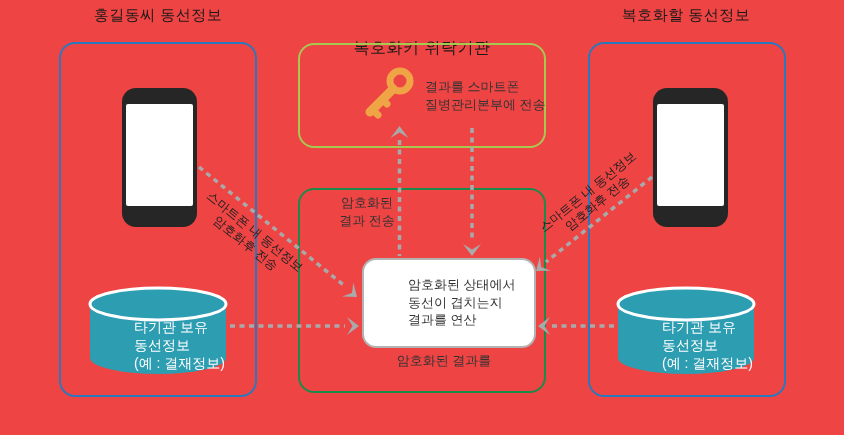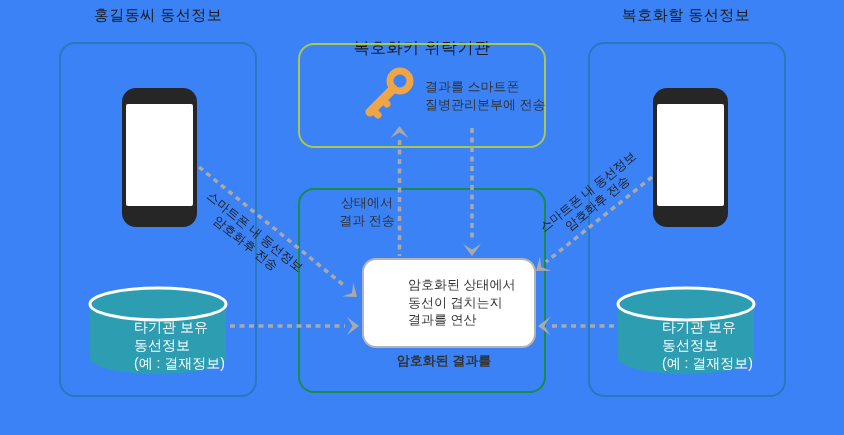--- a/index.html
+++ b/index.html
@@ -1,17 +1,17 @@
 <!DOCTYPE html>
 <html><head>
 <meta charset="utf-8">
 <style>
   html,body{margin:0;padding:0;background:#fff;}
   #canvas{
-    position:relative;width:844px;height:435px;background:#3b82f6;
+    position:relative;width:844px;height:435px;background:#ef4444;
     font-family:"Liberation Sans", sans-serif;color:#333;overflow:hidden;
   }
   .abs{position:absolute;}
   .title{color:#1a1a1a;font-size:15px;text-align:center;letter-spacing:.5px;}
   .title-lg{font-size:16px;}
   .panel{border:2px solid #2879BD;border-radius:16px;background:transparent;}
   .keybox{border:2px solid #A7C851;border-radius:16px;}
   .mainbox{border:2px solid #1B8A4A;border-radius:16px;}
   .innerbox{border:2px solid #B3B3B3;border-radius:14px;background:#fff;}
   .body-text{font-size:13px;line-height:17.5px;color:#333;}
@@ -67,32 +67,32 @@
       <path d="M0,0 L-9,12 L0,6.5 L9,12 Z" transform="translate(399.5,126)"></path>
       <path d="M0,0 L-9,12 L0,6.5 L9,12 Z" transform="translate(472,256) rotate(180)"></path>
       <path d="M0,0 L-9,12 L0,6.5 L9,12 Z" transform="translate(359,326) rotate(90)"></path>
       <path d="M0,0 L-9,12 L0,6.5 L9,12 Z" transform="translate(538,326) rotate(270)"></path>
       <path d="M0,0 L-9,12 L0,6.5 L9,12 Z" transform="translate(357,297) rotate(129)"></path>
       <path d="M0,0 L-9,12 L0,6.5 L9,12 Z" transform="translate(536,271) rotate(-128)"></path>
     </g>
   </svg>
 
   <div class="abs body-text center-text" style="left:334px;top:194px;width:66px;">
-    <div>상태에서</div>
+    <div>암호화된</div>
     <div>결과 전송</div>
   </div>
 
   <div class="abs innerbox" style="left:362px;top:258px;width:170px;height:86px;"></div>
   <div class="abs body-text" style="left:408px;top:276px;">
     <div>암호화된 상태에서</div>
     <div>동선이 겹치는지</div>
     <div>결과를 연산</div>
   </div>
 
-  <div class="abs body-text center-text" style="left:298px;top:352px;width:292px;font-weight:bold;">
+  <div class="abs body-text center-text" style="left:298px;top:352px;width:292px;">
     <div>암호화된 결과를</div>
   </div>
 
   <div class="abs phone" style="left:122px;top:88px;width:75px;height:139px;">
     <div class="screen"></div>
   </div>
   <div class="abs phone" style="left:653px;top:88px;width:75px;height:139px;">
     <div class="screen"></div>
   </div>
 

